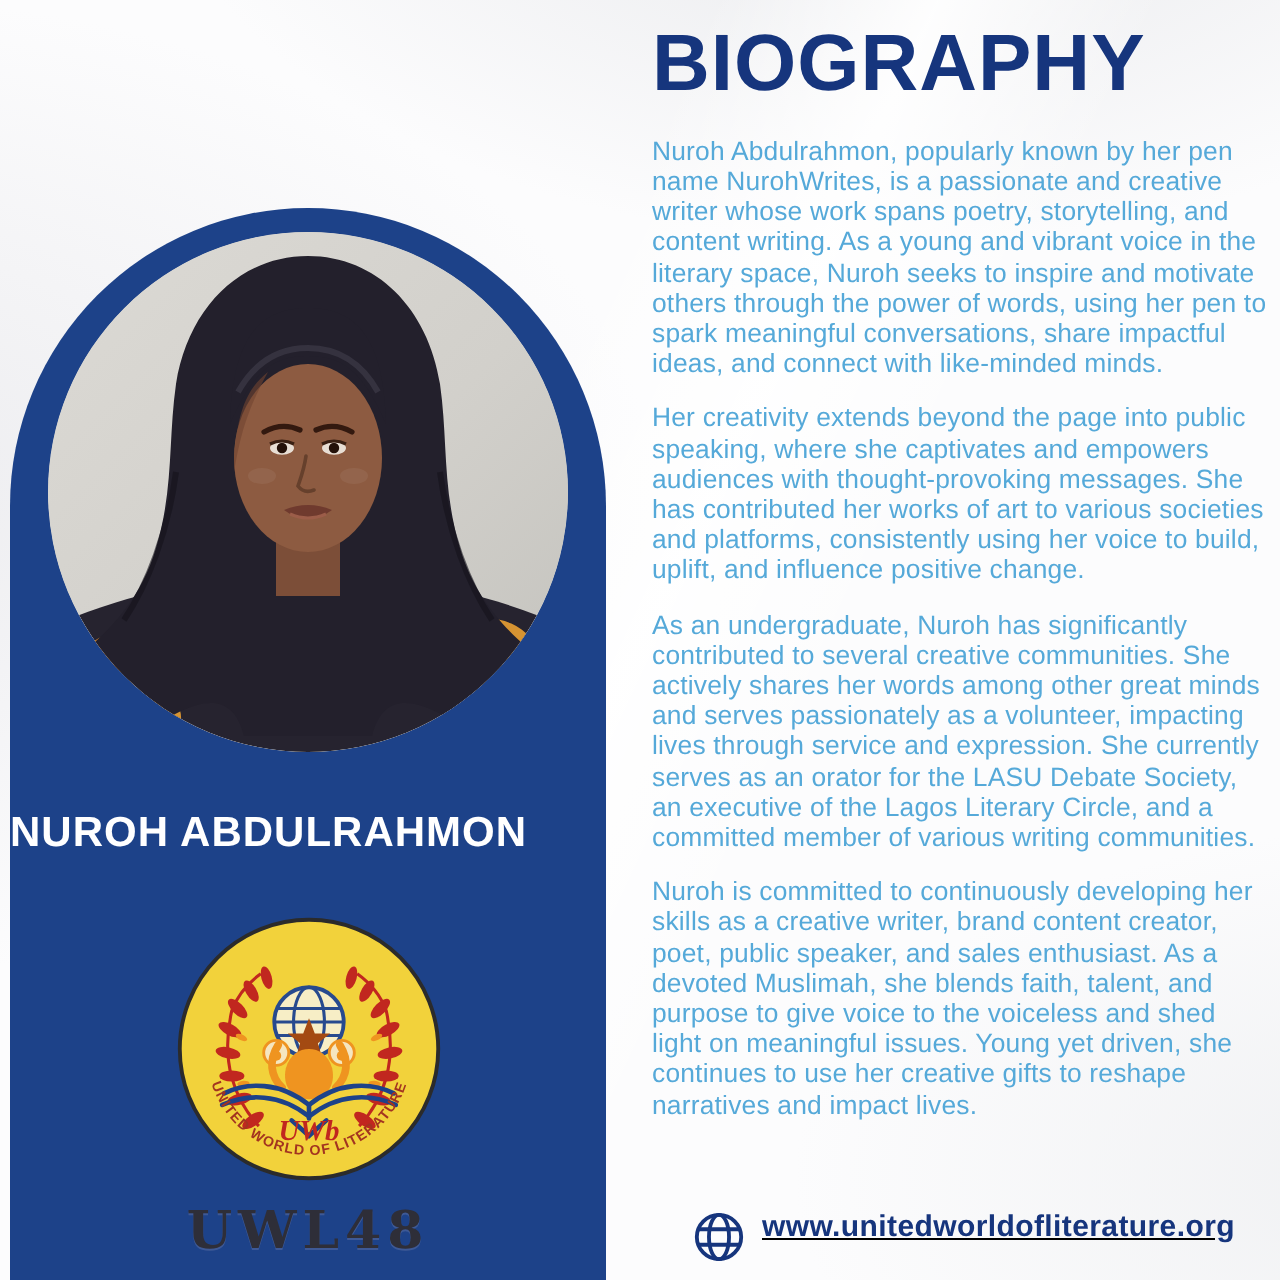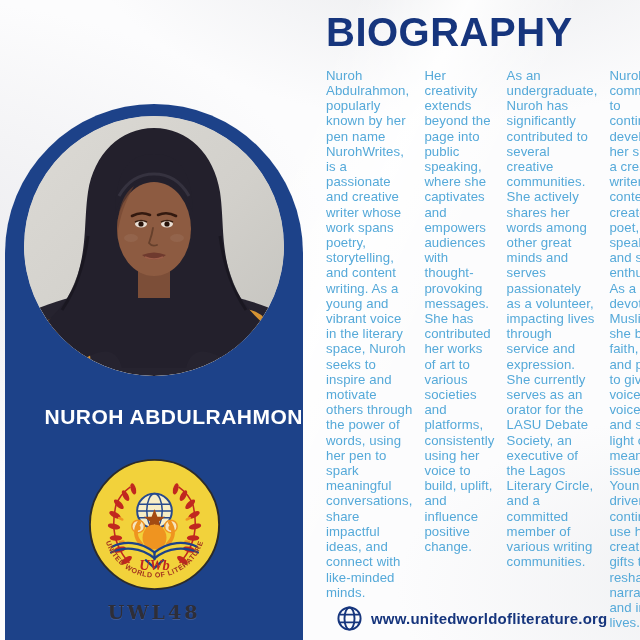--- a/index.html
+++ b/index.html
@@ -33,61 +33,62 @@
   .photo-circle {
     position:absolute; left:19px; top:12px;
     width:260px; height:260px;
     border-radius:50%;
     overflow:hidden;
     background:#d4d2cd;
   }
   .photo-circle svg { display:block; width:100%; height:100%; }
   .person-name {
     position:absolute; left:0; top:301px; width:100%;
-    text-align:right;
+    text-align:left;
     color:#ffffff;
     font-size:21px; font-weight:700; letter-spacing:.5px;
     white-space:nowrap;
   }
   .logo-wrap {
     position:absolute; left:82px; top:353px;
     width:135px; height:135px;
   }
   .logo-wrap svg { display:block; width:135px; height:135px; }
   .badge-code {
     position:absolute; left:0; top:497px; width:100%;
     text-align:center;
     font-family:"DejaVu Serif", serif;
-    font-weight:700; font-size:19px; letter-spacing:3px;
+    font-weight:700; font-size:26px; letter-spacing:3px;
     color:#2e2e38;
     text-shadow:0 1px 0 rgba(90,110,160,.55);
   }
 
   
   .bio-col {
     position:absolute; left:326px; top:10px; width:310px; z-index:2;
   }
   .bio-title {
     font-size:40px; font-weight:800; letter-spacing:.5px;
     color:#16357d; line-height:1.12;
   }
   .bio-paragraphs {
     margin-top:13px;
-    display:flex; flex-direction:row; gap:12px;
+    display:flex; flex-direction:column; gap:12px;
   }
   .bio-paragraphs p {
     color:#55a9d9;
     font-size:13.2px; line-height:15.2px; letter-spacing:.1px;
   }
 
   
   .website-row {
-    position:absolute; left:336px; top:605px; z-index:2;
-    display:flex; align-items:center; gap:8px;
+    position:absolute; left:346px; top:605px; z-index:2;
+    display:flex; gap:8px;
     cursor:pointer;
+    text-decoration:underline;
   }
   .website-row svg { display:block; }
   .website-text {
     color:#16357d; font-size:15px; font-weight:700; letter-spacing:.2px;
     white-space:nowrap;
   }
 </style>
 </head>
 <body>
 

